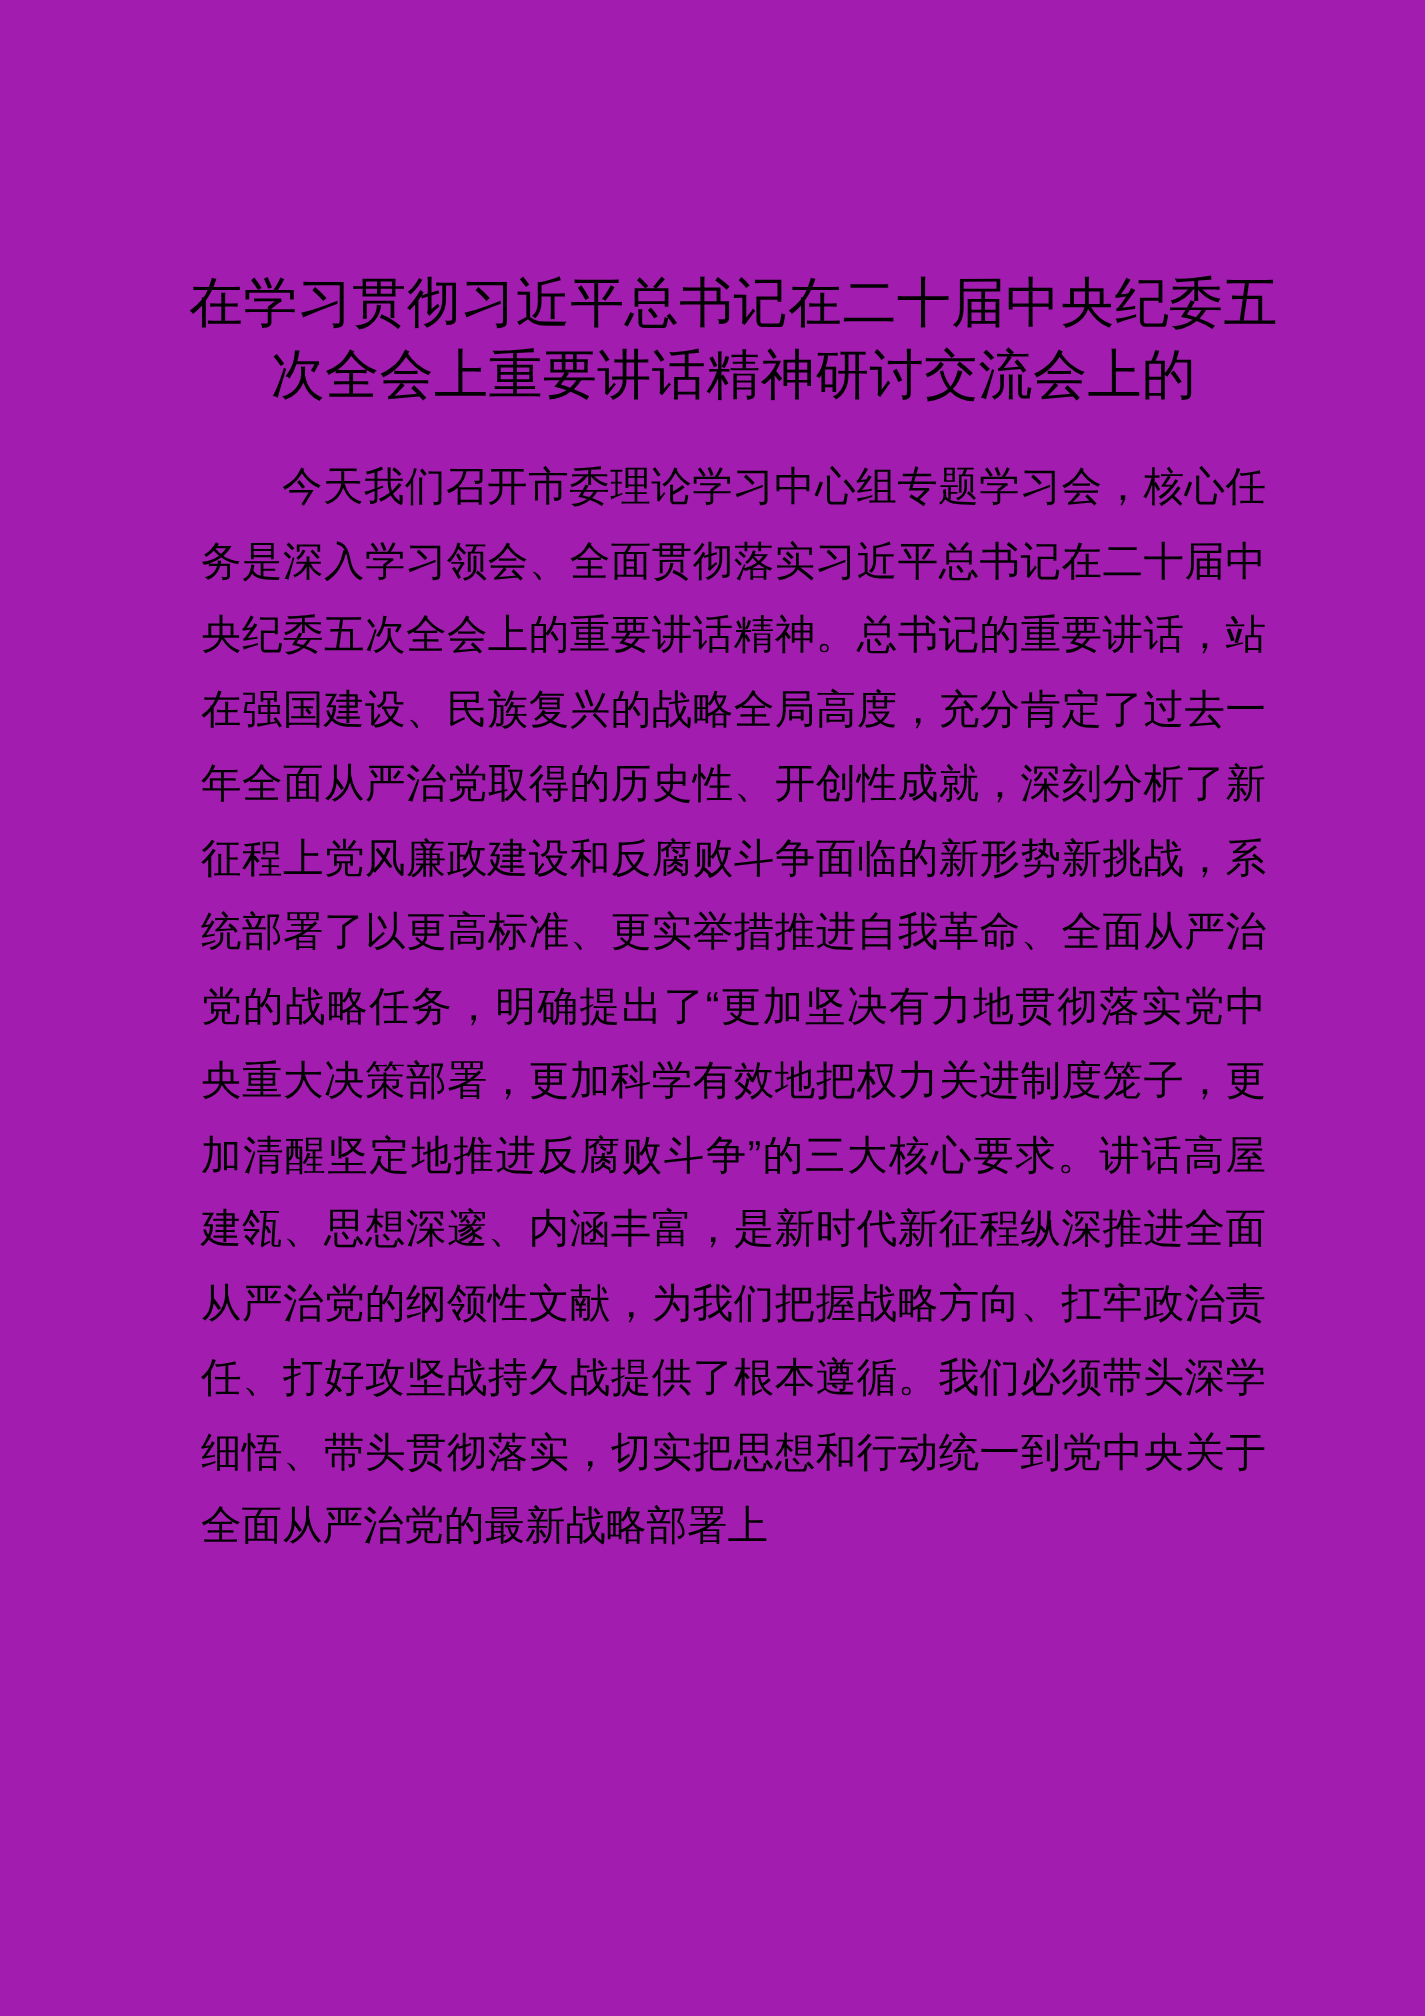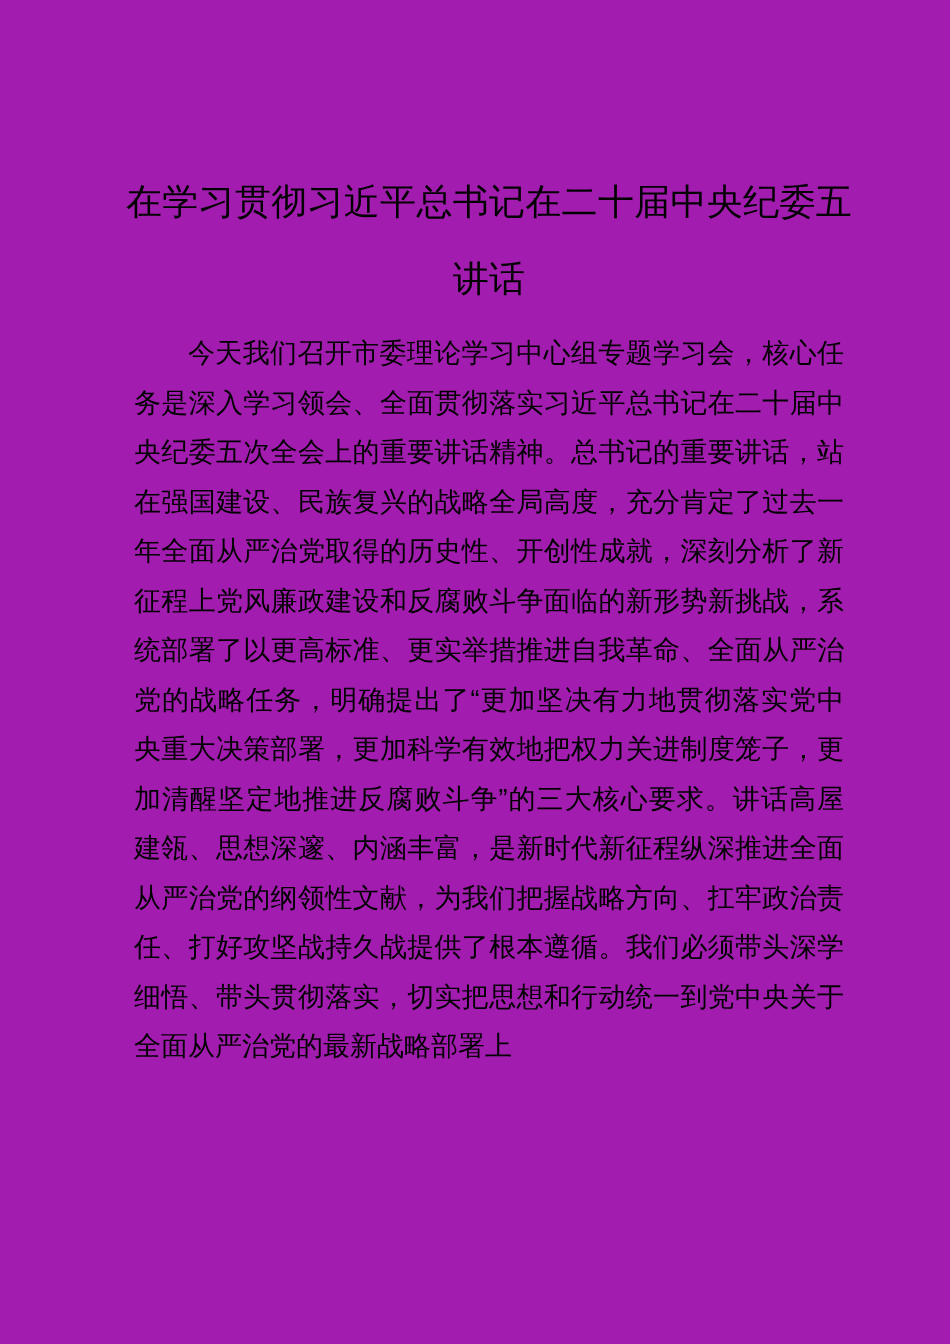--- a/index.html
+++ b/index.html
@@ -53,21 +53,21 @@
   }
 </style>
 </head>
 <body>
 
 <div class="page">
   <div class="content">
 
     <div class="doc-title">
       <div class="title-line-1">在学习贯彻习近平总书记在二十届中央纪委五</div>
-      <div class="title-line-3">讲话</div>
+      <div class="title-line-2">次全会上重要讲话精神研讨交流会上的</div>
     </div>
 
     <div class="doc-body">
       <p class="para">今天我们召开市委理论学习中心组专题学习会，核心任务是深入学习领会、全面贯彻落实习近平总书记在二十届中央纪委五次全会上的重要讲话精神。总书记的重要讲话，站在强国建设、民族复兴的战略全局高度，充分肯定了过去一年全面从严治党取得的历史性、开创性成就，深刻分析了新征程上党风廉政建设和反腐败斗争面临的新形势新挑战，系统部署了以更高标准、更实举措推进自我革命、全面从严治党的战略任务，明确提出了“更加坚决有力地贯彻落实党中央重大决策部署，更加科学有效地把权力关进制度笼子，更加清醒坚定地推进反腐败斗争”的三大核心要求。讲话高屋建瓴、思想深邃、内涵丰富，是新时代新征程纵深推进全面从严治党的纲领性文献，为我们把握战略方向、扛牢政治责任、打好攻坚战持久战提供了根本遵循。我们必须带头深学细悟、带头贯彻落实，切实把思想和行动统一到党中央关于全面从严治党的最新战略部署上</p>
     </div>
 
   </div>
 </div>
 
 </body></html>

